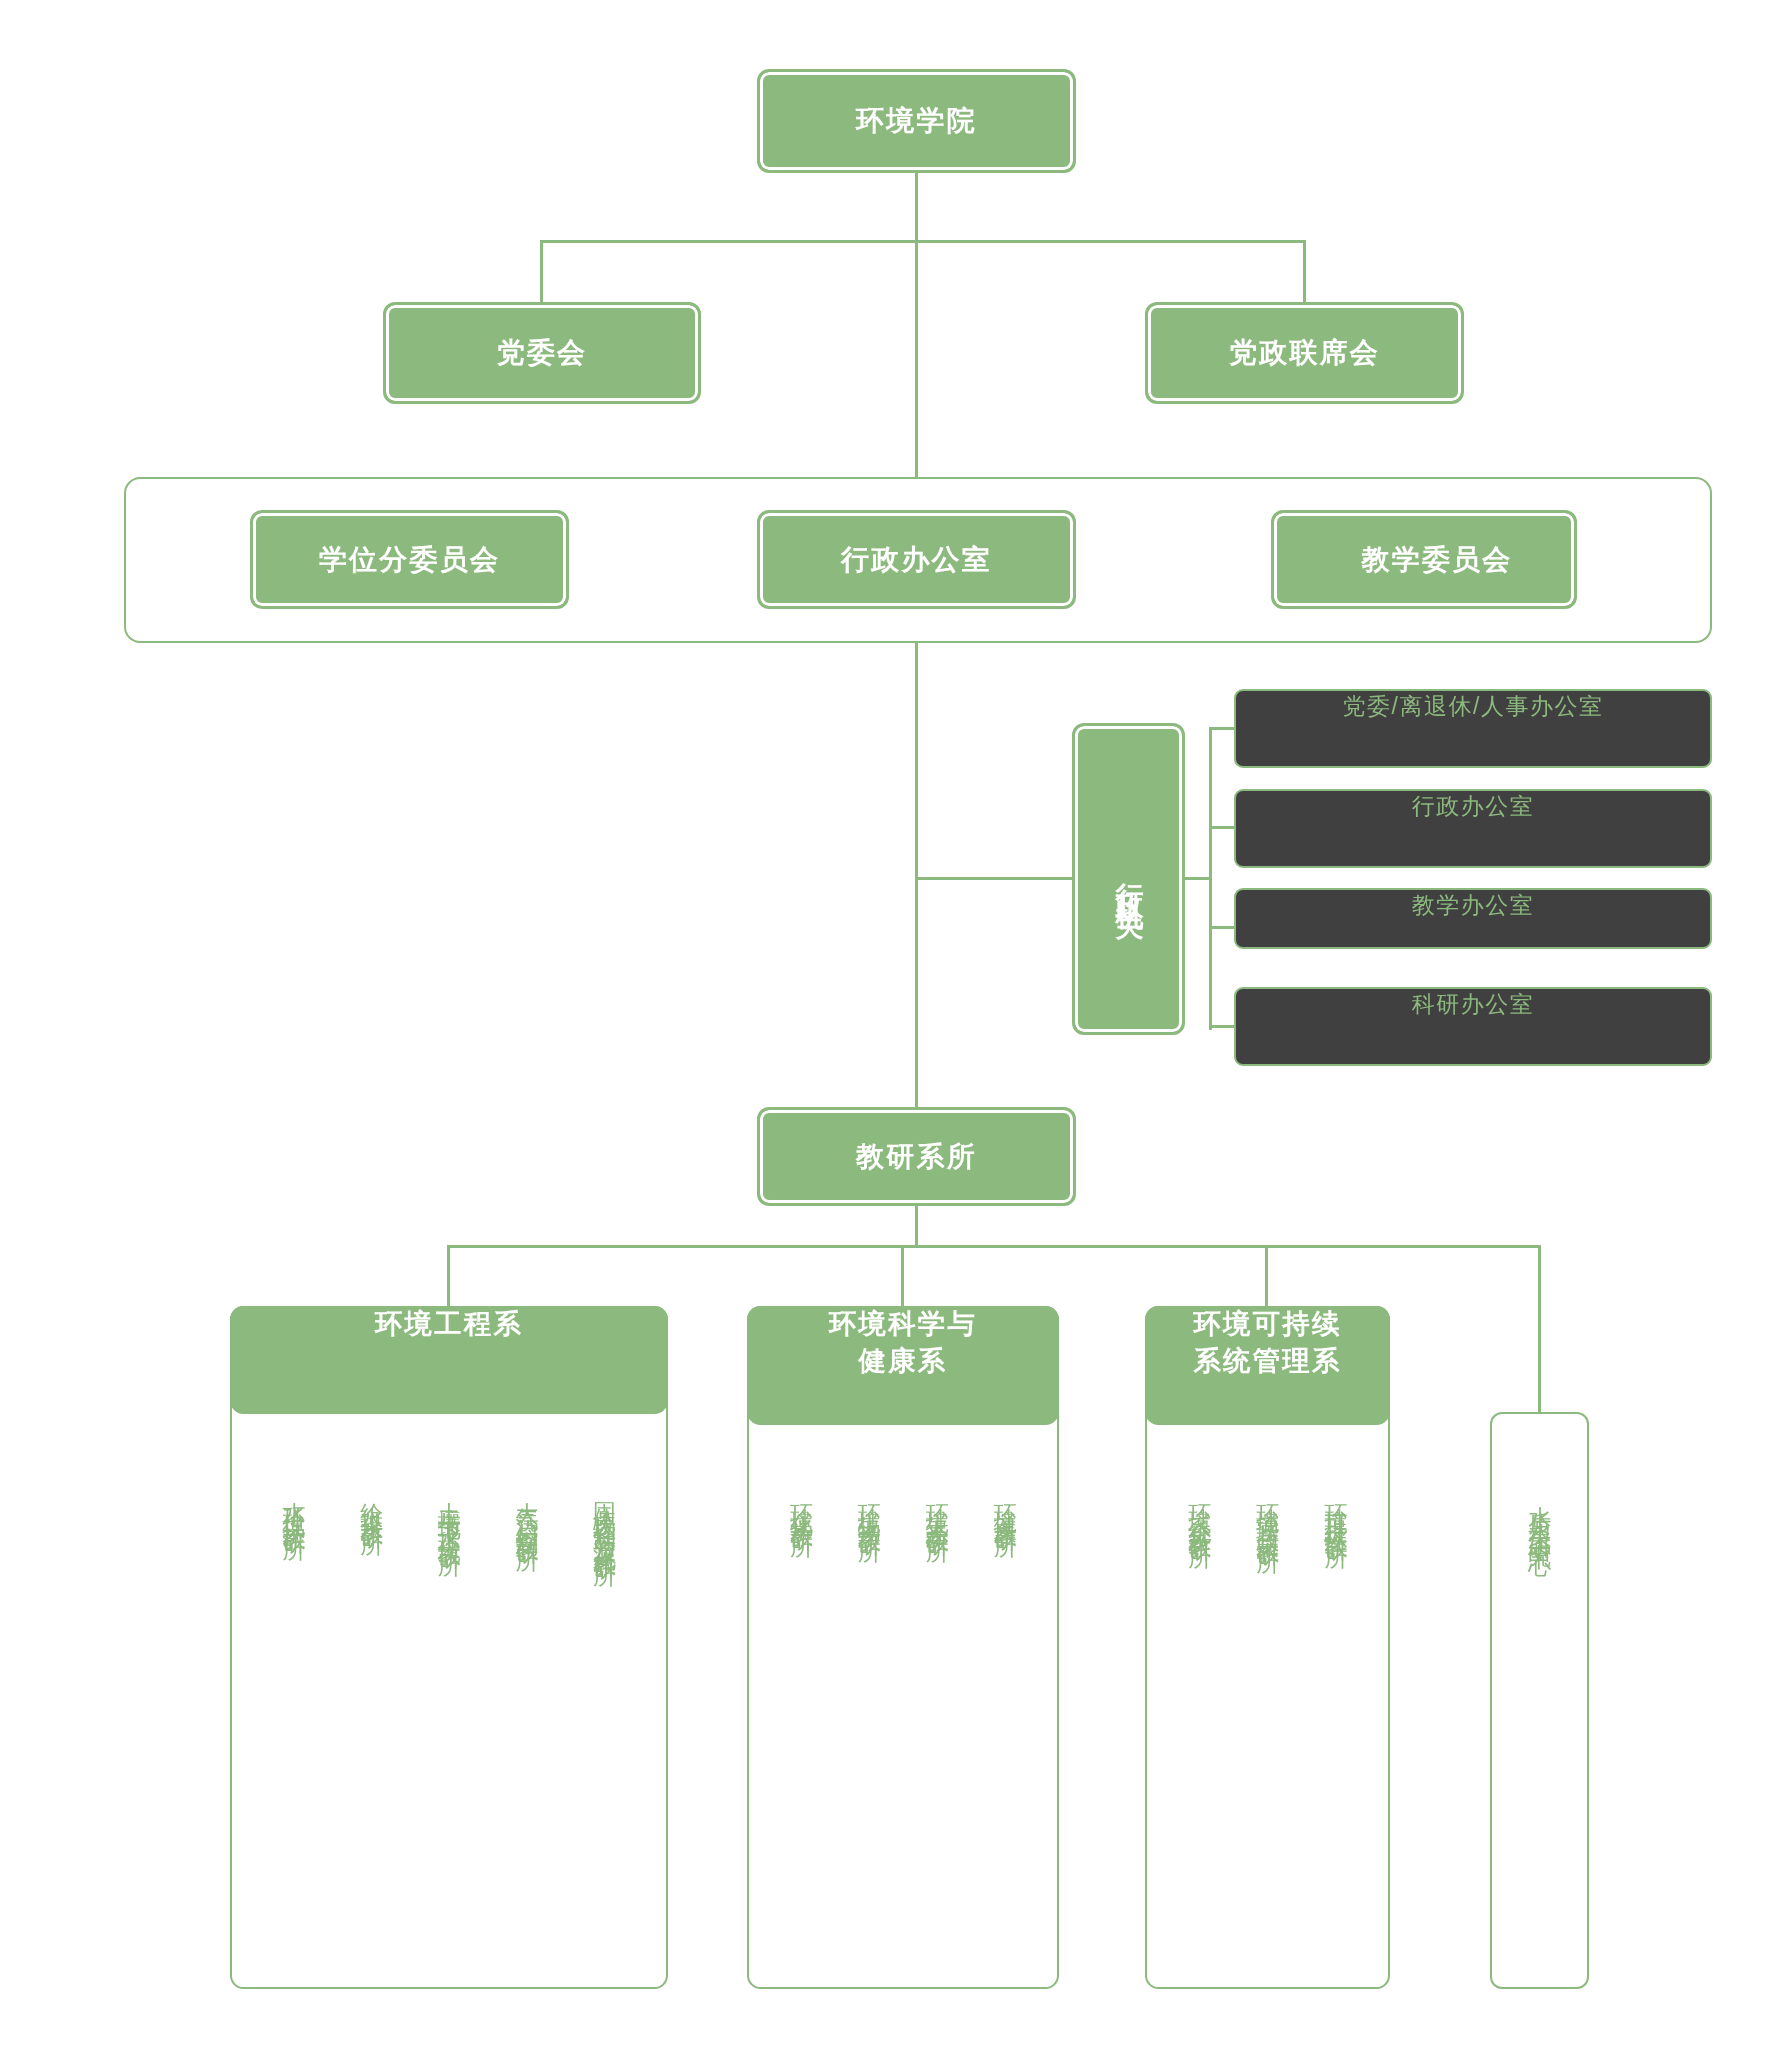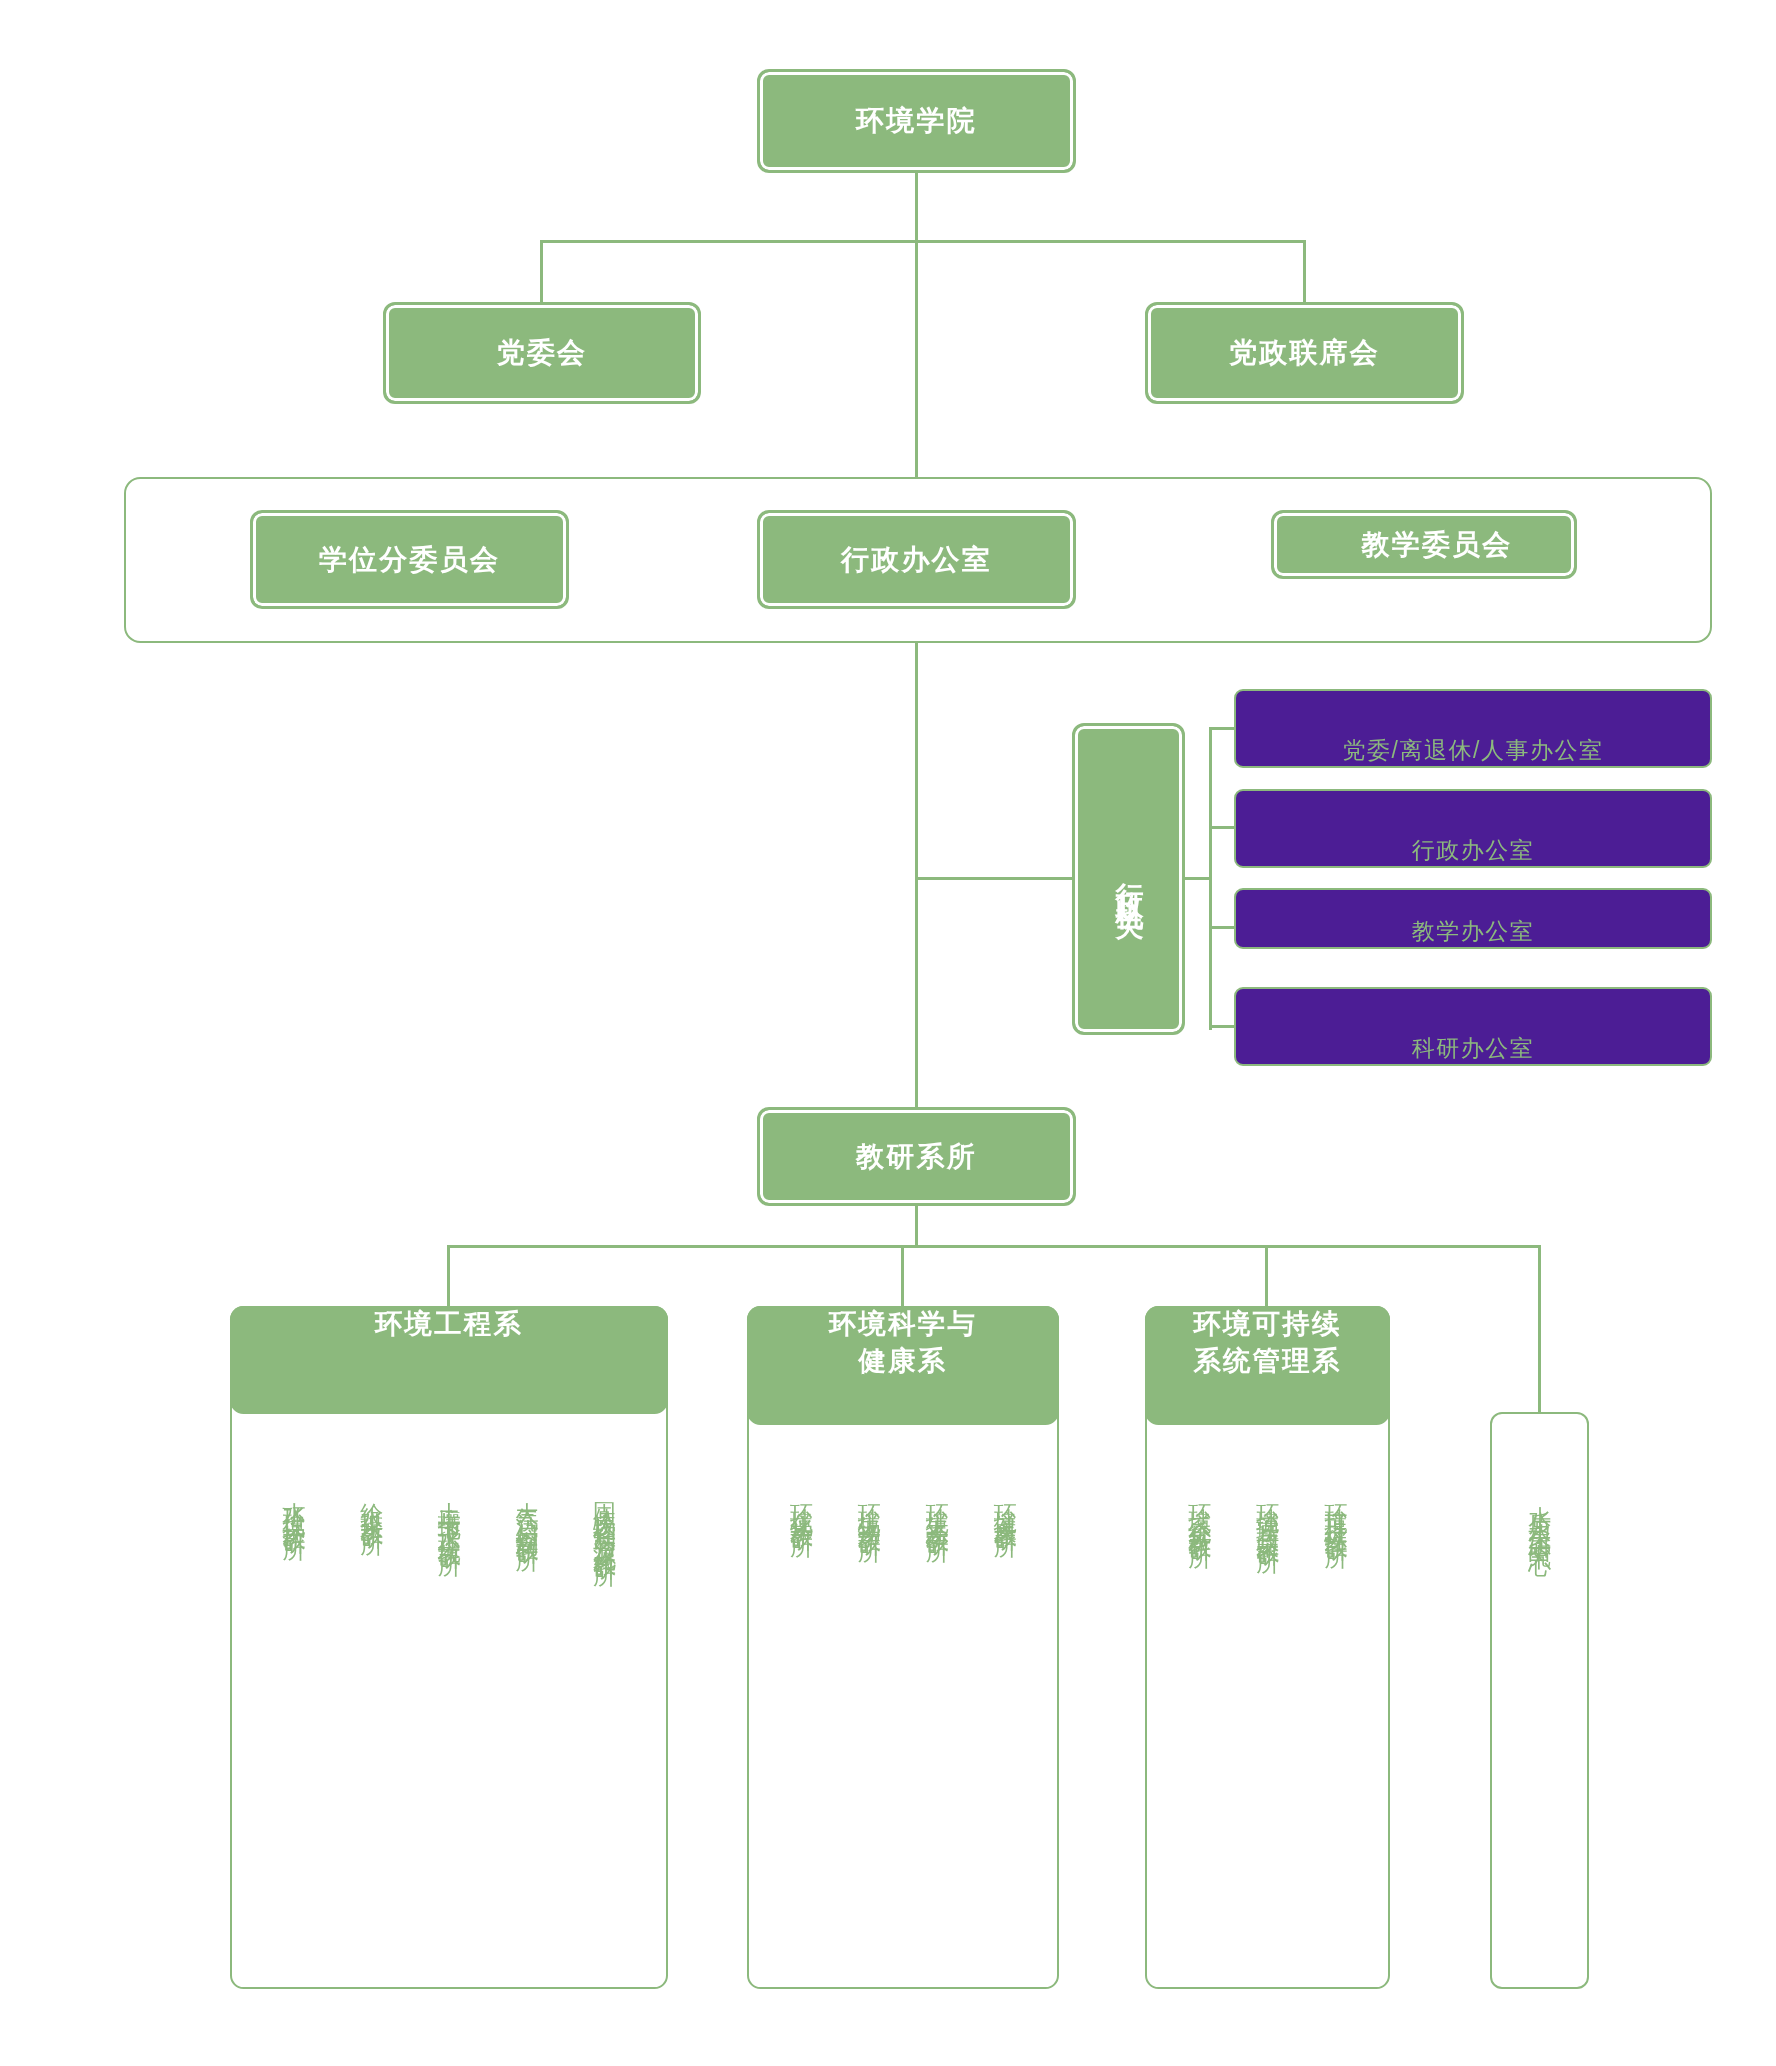--- a/index.html
+++ b/index.html
@@ -24,28 +24,28 @@
     font-weight: bold;
     font-size: 28px;
     letter-spacing: 2.2px;
     display: flex;
     align-items: center;
     justify-content: center;
   }
   
   .obox {
     position: absolute;
-    background: #4c1d95;
+    background: #404040;
     border: 2.2px solid var(--g);
     border-radius: 9px;
     color: var(--g);
     font-size: 23px;
     letter-spacing: 1.5px;
     display: flex;
-    align-items: flex-end;
+    align-items: flex-start;
     justify-content: center;
   }
   .group-box {
     position: absolute;
     background: #ffffff;
     border: 2.2px solid var(--g);
     border-radius: 16.3px;
   }
   .line { position: absolute; background: var(--g); }
   .dept { position: absolute; }
@@ -137,21 +137,21 @@
     <span>党政联席会</span>
   </div>
 
   <div class="group-box" style="left:93px; top:477px; width:1588px; height:166px;"></div>
   <div class="gbox" style="left:219px; top:510px; width:319px; height:99px;">
     <span>学位分委员会</span>
   </div>
   <div class="gbox" style="left:726px; top:510px; width:319px; height:99px;">
     <span>行政办公室</span>
   </div>
-  <div class="gbox" style="left:1240px; top:510px; width:306px; height:69px;padding-left:26px;">
+  <div class="gbox" style="left:1240px; top:510px; width:306px; height:99px;padding-left:26px;">
     <span>教学委员会</span>
   </div>
 
   <div class="gbox" style="left:1041px; top:723px; width:113px; height:312px; border-radius:12px;">
     <span class="vtext-white">行政机关</span>
   </div>
 
   <div class="obox" style="left:1203px; top:689px; width:478px; height:79px;">
     <span>党委/离退休/人事办公室</span>
   </div>

